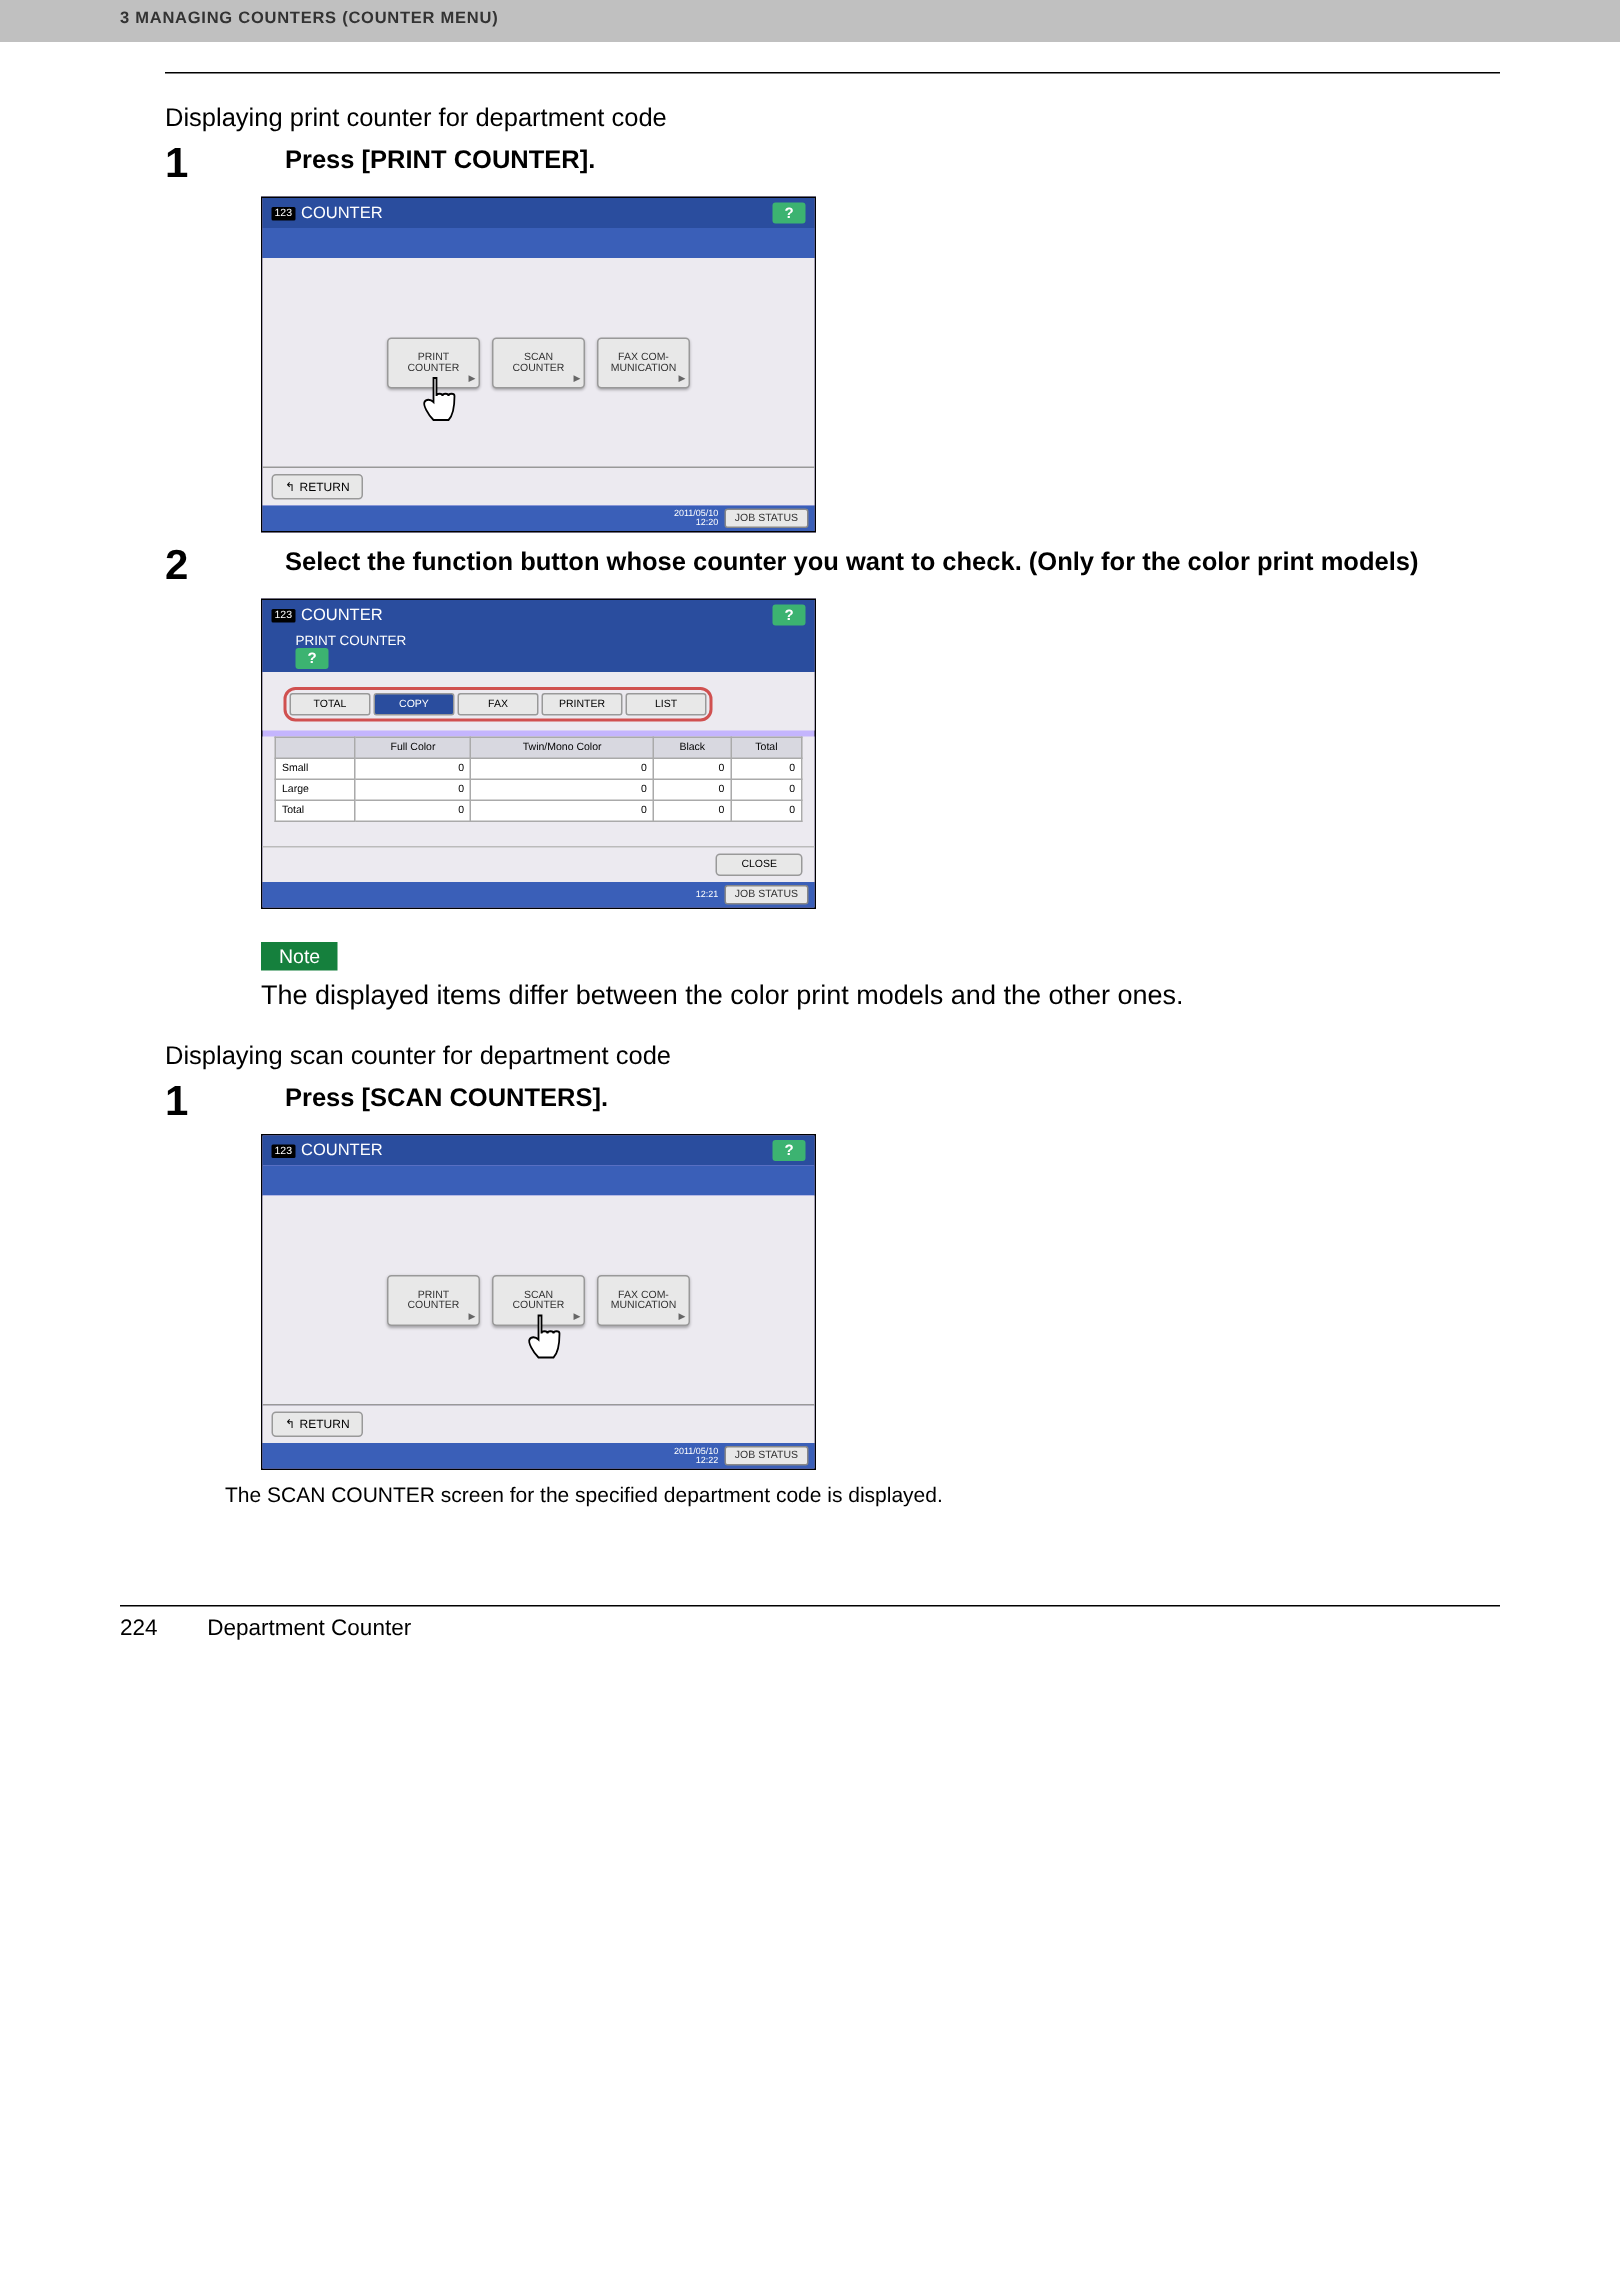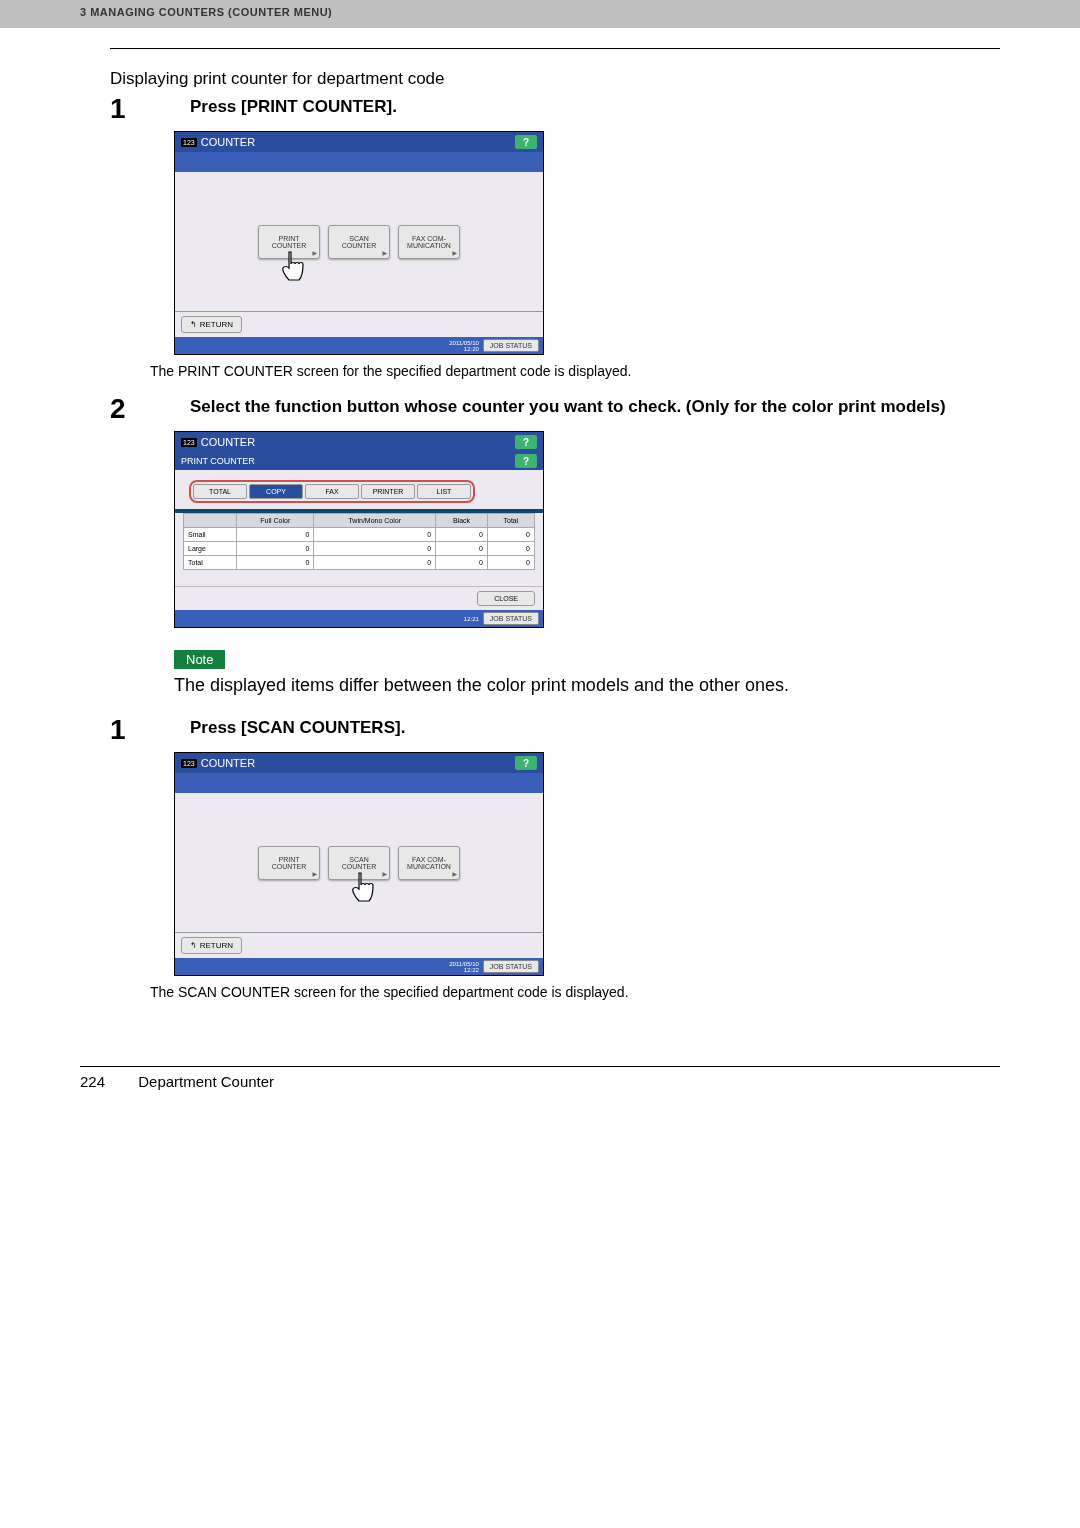--- a/index.html
+++ b/index.html
@@ -4,27 +4,27 @@
 <style>
   * { box-sizing: border-box; margin: 0; padding: 0; }
   body { font-family: Arial, Helvetica, sans-serif; background: #fff; width: 1080px; }
   .header-bar { background: #c0c0c0; height: 28px; padding: 6px 24px 6px 80px; font-size: 11px; font-weight: bold; color: #333; letter-spacing: 0.5px; }
   .content { padding: 20px 80px 20px 110px; }
   .hr-top { border: none; border-top: 1px solid #000; margin-bottom: 20px; }
   .section-title { font-size: 17px; font-weight: normal; margin: 10px 0 6px 0; }
   .step { display: flex; align-items: flex-start; margin: 4px 0 8px 0; }
   .step-num { font-size: 28px; font-weight: bold; width: 40px; flex-shrink: 0; line-height: 1; }
   .step-text { font-size: 17px; font-weight: bold; padding-top: 2px; margin-left: 40px; }
-  .screenshot { margin: 6px 0 8px 64px; border: 1px solid #000; width: 370px; background: #0c4a6e; position: relative; }
+  .screenshot { margin: 6px 0 8px 64px; border: 1px solid #000; width: 370px; background: #c4b5fd; position: relative; }
   .titlebar { background: #2a4d9e; color: #fff; font-size: 11px; padding: 3px 6px; display: flex; justify-content: space-between; align-items: center; }
   .titlebar-left { display: flex; align-items: center; gap: 4px; }
   .icon123 { background: #000; color: #fff; font-size: 7px; padding: 1px 2px; border-radius: 1px; }
   .help-btn { background: #3cb371; color: #fff; width: 22px; height: 14px; font-size: 10px; font-weight: bold; text-align: center; border-radius: 2px; display: inline-flex; align-items: center; justify-content: center; }
   .subbar { background: #3a5fb8; height: 20px; }
-  .subbar2 { background: #2a4d9e; color: #fff; font-size: 9px; padding: 2px 6px; display: flex; justify-content: space-between; align-items: center; }
+  .subbar2 { background: #2a4d9e; color: #fff; font-size: 9px; padding: 2px 22px; display: flex; justify-content: space-between; align-items: flex-start; flex-direction: column; }
   .body-area { background: #eceaf0; min-height: 140px; border-bottom: 1px solid #999; display: flex; align-items: center; justify-content: center; gap: 8px; padding: 20px 10px; position: relative; }
   .counter-btn { background: #e8e8e8; border: 1px solid #999; border-radius: 3px; width: 62px; height: 34px; font-size: 7px; color: #333; display: flex; flex-direction: column; align-items: center; justify-content: center; box-shadow: 0 1px 2px rgba(0,0,0,.3); position: relative; }
   .tap-icon { position: absolute; bottom: -28px; left: 18px; font-size: 0; }
   .tap-svg { width: 32px; height: 36px; }
   .bottom-bar { background: #eceaf0; padding: 4px 6px; display: flex; align-items: center; }
   .return-btn { background: #e8e8e8; border: 1px solid #999; border-radius: 3px; font-size: 8px; padding: 3px 8px; display: inline-flex; align-items: center; gap: 3px; }
   .status-bar { background: #3a5fb8; display: flex; justify-content: flex-end; align-items: center; padding: 2px 4px; font-size: 7px; color: #fff; gap: 4px; }
   .timestamp { font-size: 6px; text-align: right; line-height: 1; }
   .job-status-btn { background: #e8e8e8; color: #333; border: 1px solid #888; padding: 2px 6px; border-radius: 2px; font-size: 7px; }
   .caption { font-size: 14px; margin: 6px 0 16px 40px; }
@@ -103,21 +103,20 @@
     </div>
     <div class="status-bar">
       <span class="timestamp">
         <span>2011/05/10</span><br>
         <span>12:20</span>
       </span>
       <span class="job-status-btn">JOB STATUS</span>
     </div>
   </div>
 
-  <div class="caption">The PRINT COUNTER screen for the specified department code is displayed.</div>
 
   <div class="step">
     <div class="step-num">2</div>
     <div class="step-text">Select the function button whose counter you want to check. (Only for the color print models)</div>
   </div>
 
   
   <div class="screenshot">
     <div class="titlebar">
       <span class="titlebar-left">
@@ -179,20 +178,21 @@
     <div class="status-bar">
       <span class="timestamp">12:21</span>
       <span class="job-status-btn">JOB STATUS</span>
     </div>
   </div>
 
   <div class="note-badge">Note</div>
   <div class="note-text">The displayed items differ between the color print models and the other ones.</div>
 
   
+  <div class="section-title">Displaying scan counter for department code</div>
 
   <div class="step">
     <div class="step-num">1</div>
     <div class="step-text">Press [SCAN COUNTERS].</div>
   </div>
 
   
   <div class="screenshot">
     <div class="titlebar">
       <span class="titlebar-left">

